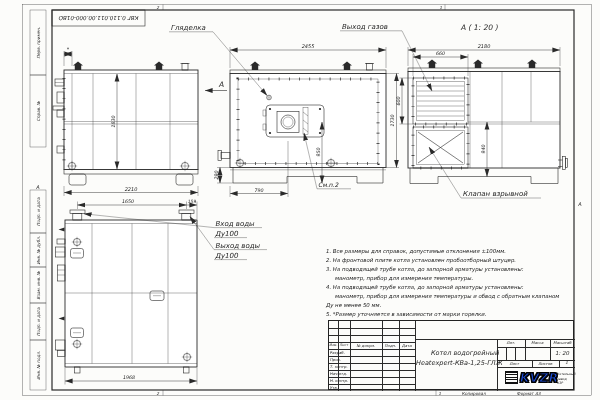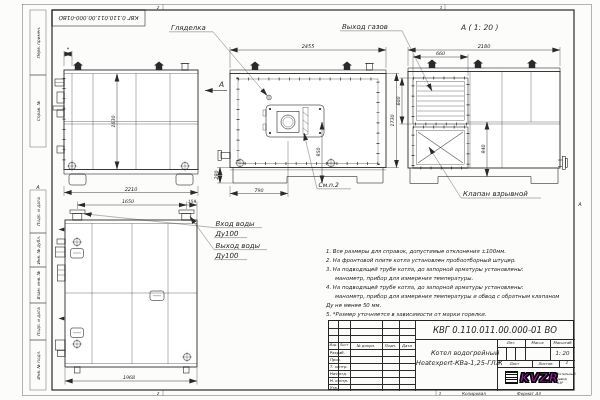--- a/index.html
+++ b/index.html
@@ -22,21 +22,21 @@
   .notes .ind{padding-left:9px;}
   
   .tb{position:absolute;left:328px;top:320px;width:246px;height:70px;border:1.2px solid #222;
       box-sizing:border-box;color:#1e1e1e;font-style:italic;}
   .tb .vl{position:absolute;width:0;border-left:0.8px solid #2a2a2a;}
   .tb .hl{position:absolute;height:0;border-top:0.8px solid #2a2a2a;}
   .tb .t{position:absolute;text-align:center;line-height:1;white-space:nowrap;}
   .logoHatch{position:absolute;width:13px;height:13px;border:1px solid #111;box-sizing:border-box;
       background:repeating-linear-gradient(0deg,#111 0 1px,transparent 1px 2.6px);}
   .logoTxt{position:absolute;font-size:12px;font-weight:900;font-style:italic;letter-spacing:0.5px;
-      color:#a21caf;-webkit-text-stroke:0.9px #000;
+      color:#1d4ed8;-webkit-text-stroke:0.9px #000;
       text-shadow:-1px -1px 0 #000,1px -1px 0 #000,-1px 1px 0 #000,1px 1px 0 #000;}
   .logoCap{position:absolute;font-size:3.2px;line-height:4px;color:#1e1e1e;font-style:italic;}
 </style>
 </head>
 <body>
 
 <div class="sheet">
 <svg width="600" height="400" viewBox="0 0 600 400">
   <defs>
     <marker id="ar" markerUnits="userSpaceOnUse" markerWidth="8" markerHeight="6" viewBox="0 0 8 6" refX="7.6" refY="3" orient="auto-start-reverse">
@@ -335,21 +335,20 @@
   <div class="hl" style="left:168px;top:26px;width:78px;"></div>
   <div class="hl" style="left:168px;top:39px;width:78px;"></div>
   <div class="hl" style="left:168px;top:46px;width:78px;"></div>
   <div class="vl" style="left:177px;top:26px;height:13px;"></div>
   <div class="vl" style="left:186px;top:26px;height:13px;"></div>
   <div class="vl" style="left:196px;top:18px;height:21px;"></div>
   <div class="vl" style="left:221px;top:18px;height:21px;"></div>
   <div class="vl" style="left:203px;top:39px;height:7px;"></div>
   <div class="vl" style="left:230px;top:39px;height:7px;"></div>
 
-  <div class="t" style="left:86px;top:2px;width:160px;font-size:8.5px;line-height:15px;">КВГ 0.110.011.00.000-01 ВО</div>
 
   <div class="t" style="left:0;top:22.5px;width:9px;font-size:3.4px;">Изм.</div>
   <div class="t" style="left:9px;top:22.5px;width:12px;font-size:3.4px;">Лист</div>
   <div class="t" style="left:21px;top:22.5px;width:32px;font-size:3.8px;">№ докум.</div>
   <div class="t" style="left:53px;top:22.5px;width:17px;font-size:3.8px;">Подп.</div>
   <div class="t" style="left:70px;top:22.5px;width:16px;font-size:3.8px;">Дата</div>
 
   <div class="t" style="left:1px;top:29.7px;width:22px;font-size:3.8px;text-align:left;">Разраб.</div>
   <div class="t" style="left:1px;top:36.7px;width:22px;font-size:3.8px;text-align:left;">Пров.</div>
   <div class="t" style="left:1px;top:43.7px;width:22px;font-size:3.8px;text-align:left;">Т. контр.</div>

